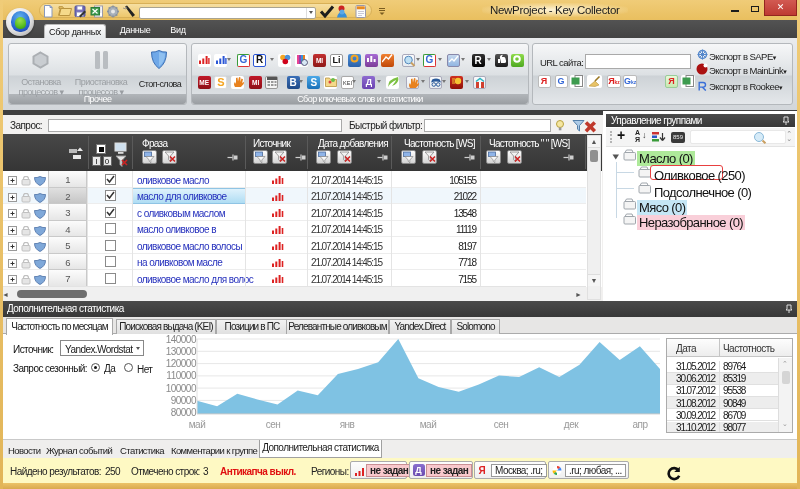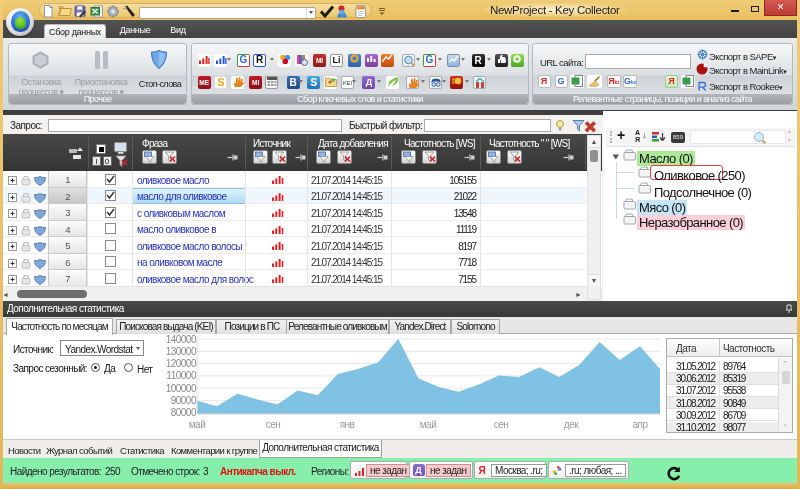--- a/index.html
+++ b/index.html
@@ -50,23 +50,23 @@
 #rphead{position:absolute;left:3px;top:3px;width:189px;height:13px;background:linear-gradient(#4a4a4a,#383838);color:#fff;font-size:10px;padding-left:5px;line-height:13px}
 #rptool{position:absolute;left:3px;top:17px;width:189px;height:19px;background:#F4F4F4;border-bottom:1px solid #E3E3E3}
 .titem{position:absolute;font-size:13px;color:#111;white-space:nowrap;letter-spacing:-0.6px}
 
 #bphead{position:absolute;left:0;top:301px;width:800px;height:16px;background:linear-gradient(#4a4a4a,#383838);color:#fff;font-size:10px;padding-left:7px;line-height:15px}
 #btabs{position:absolute;left:0;top:317px;width:800px;height:17px;background:#E7E6E5;border-bottom:1px solid #ABABAB}
 .btab{position:absolute;top:2px;height:15px;background:linear-gradient(#F2F2F2,#E0E0E0);border:1px solid #A8A8A8;border-bottom:none;font-size:10px;letter-spacing:-0.85px;color:#222;text-align:center;line-height:14px;border-radius:1px 1px 0 0}
 #bcontent{position:absolute;left:0;top:334px;width:800px;height:105px;background:#fff}
 #btabs2{position:absolute;left:0;top:439px;width:800px;height:19px;background:#EFEEED;border-top:1px solid #C9C9C9}
 .btab2{position:absolute;top:5px;font-size:9.5px;letter-spacing:-0.6px;color:#222}
-#status{position:absolute;left:0;top:458px;width:800px;height:25px;background:#86efac;font-size:10px;color:#222}
+#status{position:absolute;left:0;top:458px;width:800px;height:25px;background:#fef9c3;font-size:10px;color:#222}
 .sbox{position:absolute;top:3px;height:18px;background:linear-gradient(#FDFDFD,#EFEFEF);border:1px solid #ABABAB;border-radius:2px}
-.pinkbox{position:absolute;top:1.5px;height:13px;background:#F8C8CC;border:1px solid #C98F93;font-size:10px;font-weight:normal;color:#222;padding:0 3px;line-height:11px;white-space:nowrap}
+.pinkbox{position:absolute;top:1.5px;height:13px;background:#F8C8CC;border:1px solid #C98F93;font-size:10px;font-weight:bold;color:#222;padding:0 3px;line-height:11px;white-space:nowrap}
 #botborder{position:absolute;left:0;top:483px;width:800px;height:6px;background:linear-gradient(#ECC368,#D9A94F)}
 .winborder{position:absolute;background:linear-gradient(#F0CC78,#E2B558);z-index:90}
 </style></head><body>
 <div id="title">
   <div id="qat"></div>
   <svg class="abs" style="left:42px;top:5px" width="96" height="13">
     <path d="M2.5,0.5 h5.5 l2,2 v9.5 h-7.5 z" fill="#fff" stroke="#8899bb"></path>
       <path d="M8,0.5 l2,2 h-2 z" fill="#cdd8ea" stroke="#8899bb"></path>
     <path d="M19,3.5 h10.5 l-1.8,7 h-10.5 z" fill="#F5D98A" stroke="#B9933F"></path>
       <path d="M16.5,10.5 l1.8,-7 h-1.3 v-1.8 h3.6 l1.2,1.8 h-3.4" fill="#E8C366" stroke="#B9933F"></path>
@@ -236,21 +236,20 @@
           <path d="M0,3 h3 M0,5 h2.5 M0,7 h3" stroke="#F5C332" stroke-width="1"></path>
         </svg></div>
 <div class="abs" style="left:272.5px;top:36px;width:0;height:0;border:2.5px solid transparent;border-top:3.5px solid #777"></div>
 <div class="icon16" style="left:280.8px;top:32px;width:13px;background:linear-gradient(#FAFBFC,#E8ECF0);border:1px solid #aab"><svg width="12" height="12">
           <rect x="2" y="5" width="8" height="6" fill="#D04030"></rect>
           <rect x="5" y="5" width="2" height="6" fill="#fff"></rect>
           <path d="M2,4.5 l4,-3 l4,3" stroke="#2ab4c0" stroke-width="1.5" fill="none"></path>
         </svg></div>
   </div>
   <div class="rgroup" style="left:532px;width:261px">
-    <div class="glabel">Релевантные страницы, позиции и анализ сайта</div>
     <div class="abs" style="left:7px;top:13.5px;color:#222;font-size:9.5px">URL сайта:</div>
     <div class="abs" style="left:52px;top:10.5px;width:106px;height:15px;background:#fff;border:1px solid #A9A9A9"></div>
     <div class="icon16" style="left:4.6px;top:31.5px;width:13px;background:#fff;color:#D22;border:1px solid #bbb;font-size:9px;line-height:11px;font-weight:bold">Я</div>
 <div class="icon16" style="left:21.5px;top:31.5px;width:13px;background:#fff;color:#3367D6;border:1px solid #bbb;font-size:9px;line-height:11px;font-weight:bold">G</div>
 <div class="icon16" style="left:37.4px;top:31.5px;width:14px;background:#fff;"><svg width="12" height="12">
           <rect x="4" y="0.5" width="7.5" height="11" fill="#fff" stroke="#888"></rect>
           <rect x="0.5" y="2.5" width="8" height="7" fill="#3D9B4F"></rect>
         </svg></div>
 <div class="icon16" style="left:54.3px;top:31.5px;width:15px;background:#fff;"><svg width="13" height="12">
           <path d="M1,11 l6,-5 l4,4 l-4,1.5z" fill="#E8C366" stroke="#B9933F" stroke-width="0.6"></path>
@@ -583,20 +582,23 @@
    <div class="abs sbtn" style="left:0px;top:0px;width:12px;height:12px;background:#F5F5F5;border-bottom:1px solid #ddd;line-height:12px">▲</div>
    <div class="abs" style="left:2px;top:14px;width:8px;height:12px;background:#909090;border-radius:2px"></div>
    <div class="abs sbtn" style="left:0px;top:138px;width:12px;height:12px;background:#F5F5F5;border-top:1px solid #ddd;line-height:12px">▼</div>
 </div>
 <div id="hscroll">
    <div class="abs sbtn" style="left:2px;top:3px;line-height:9px">◄</div>
    <div class="abs" style="left:17px;top:3px;width:70px;height:8px;background:#6E6E6E;border-radius:4px"></div>
    <div class="abs sbtn" style="left:575px;top:3px;line-height:9px">►</div>
 </div>
 <div id="rpanel">
+   <div id="rphead">Управление группами<svg class="abs" style="right:5px;top:2px" width="8" height="9">
+        <path d="M2,1 h4 v4 l1,1 h-6 l1,-1 z M4,6 v3" stroke="#ddd" fill="none" stroke-width="1"></path>
+      </svg></div>
    <div id="rptool">
      <div class="abs" style="left:4px;top:3px;width:3px;height:12px;border-left:2px dotted #b5b5b5"></div>
      <div class="abs" style="left:11px;top:-1px;font-size:14px;font-weight:bold;color:#111;letter-spacing:0">+</div>
      <div class="abs" style="left:29px;top:2px;font-size:7px;font-weight:bold;color:#222;line-height:6.5px;letter-spacing:0">А<br>Я</div>
      <div class="abs" style="left:36px;top:2px;color:#333;font-size:9px">↓</div>
      <svg class="abs" style="left:46px;top:3px" width="14" height="12">
         <rect x="0" y="1" width="7" height="2.5" fill="#cc3333"></rect>
         <rect x="0" y="4.5" width="5" height="2.5" fill="#2a56c6"></rect>
         <rect x="0" y="8" width="7" height="2.5" fill="#3a9b3a"></rect>
         <path d="M10.5,2 v7.5 M10.5,9.5 l-2.5,-3 M10.5,9.5 l2.5,-3" stroke="#333" stroke-width="1.2" fill="none"></path>

